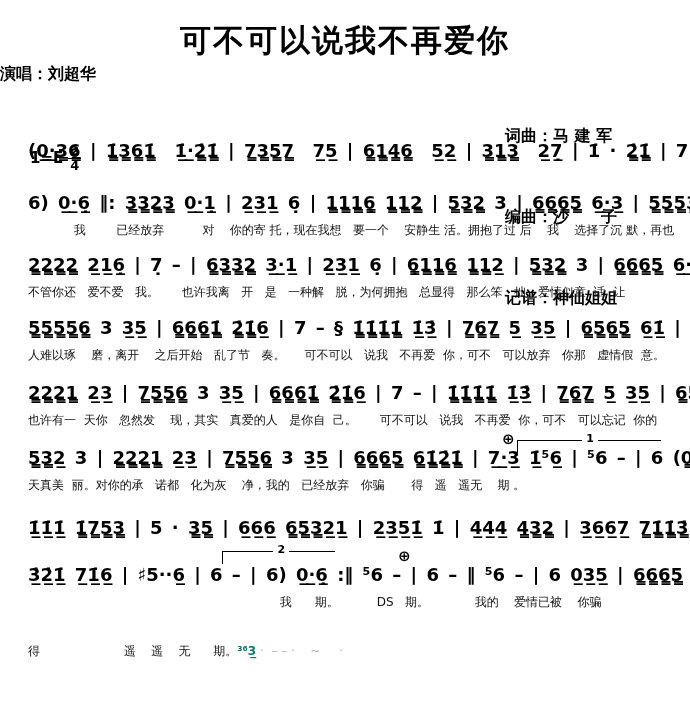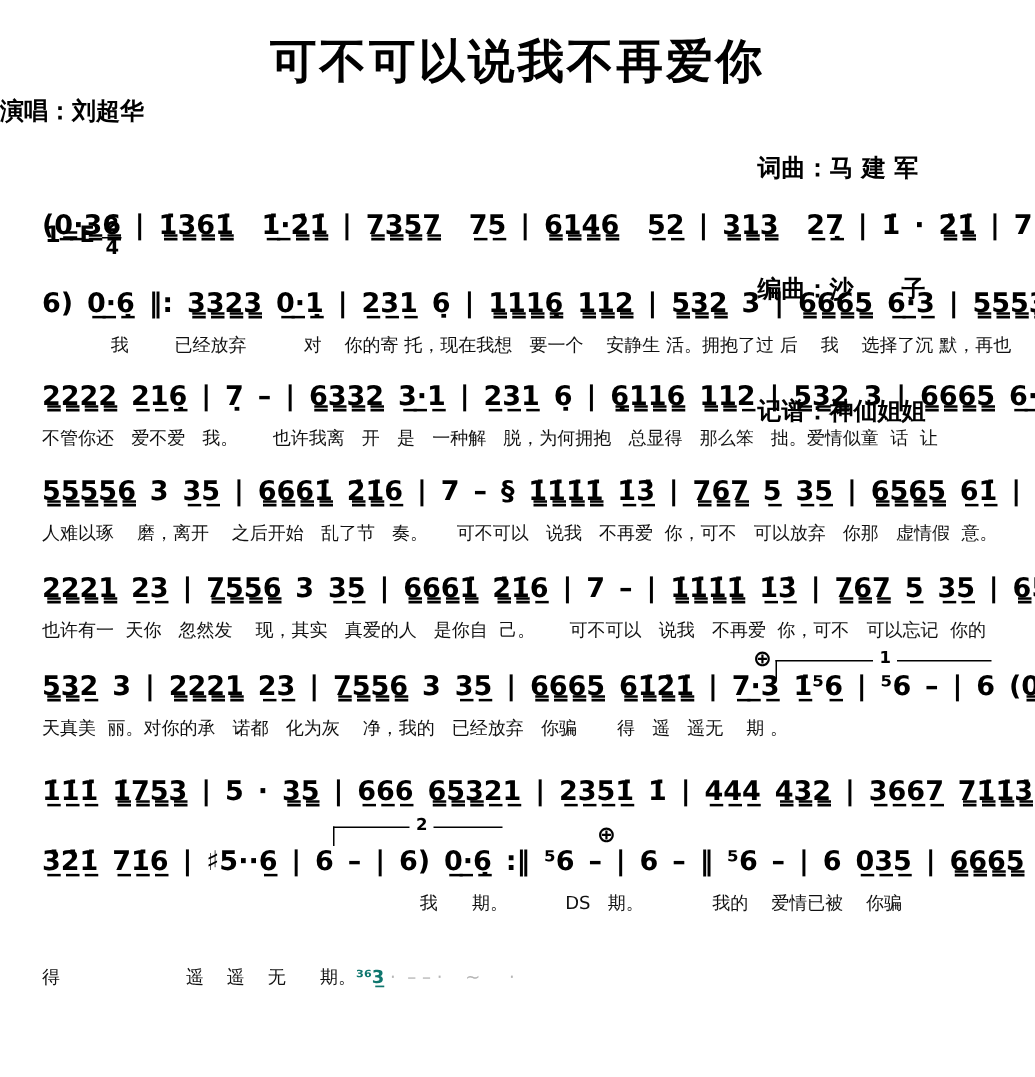--- a/index.html
+++ b/index.html
@@ -2,21 +2,21 @@
 <html><head>
 <meta charset="utf-8">
 <style>
   html,body{margin:0;padding:0;background:#fff;}
   .page{position:relative;width:690px;height:688px;background:#ffffff;overflow:hidden;
         font-family:"DejaVu Sans",sans-serif;color:#000;}
   .title{position:absolute;top:20px;left:0;width:100%;text-align:center;
          font-size:31px;font-weight:bold;letter-spacing:2px;}
   .performer{position:absolute;top:64px;left:0;width:96%;text-align:left;
              font-size:16px;font-weight:bold;}
-  .credits{position:absolute;top:44px;left:505px;font-size:16px;font-weight:bold;
+  .credits{position:absolute;top:68px;left:505px;font-size:16px;font-weight:bold;
            line-height:27px;white-space:pre;}
   .keysig{position:absolute;top:108px;left:30px;font-size:15px;font-weight:bold;margin-top:36px;}
   .ts{display:inline-block;text-align:center;vertical-align:-7px;margin-left:5px;
       font-size:13px;font-weight:bold;line-height:1.05;}
   .ts .top{border-bottom:1.5px solid #000;padding:0 2px;display:block;}
   .line{position:absolute;left:28px;right:14px;}
   .notation{font-size:18px;font-weight:bold;white-space:pre;word-spacing:3px;
             line-height:26px;letter-spacing:0;}
   .lyrics{font-size:12px;white-space:pre;margin-top:6px;color:#111;}
   .coda{position:absolute;font-size:15px;font-weight:bold;}

